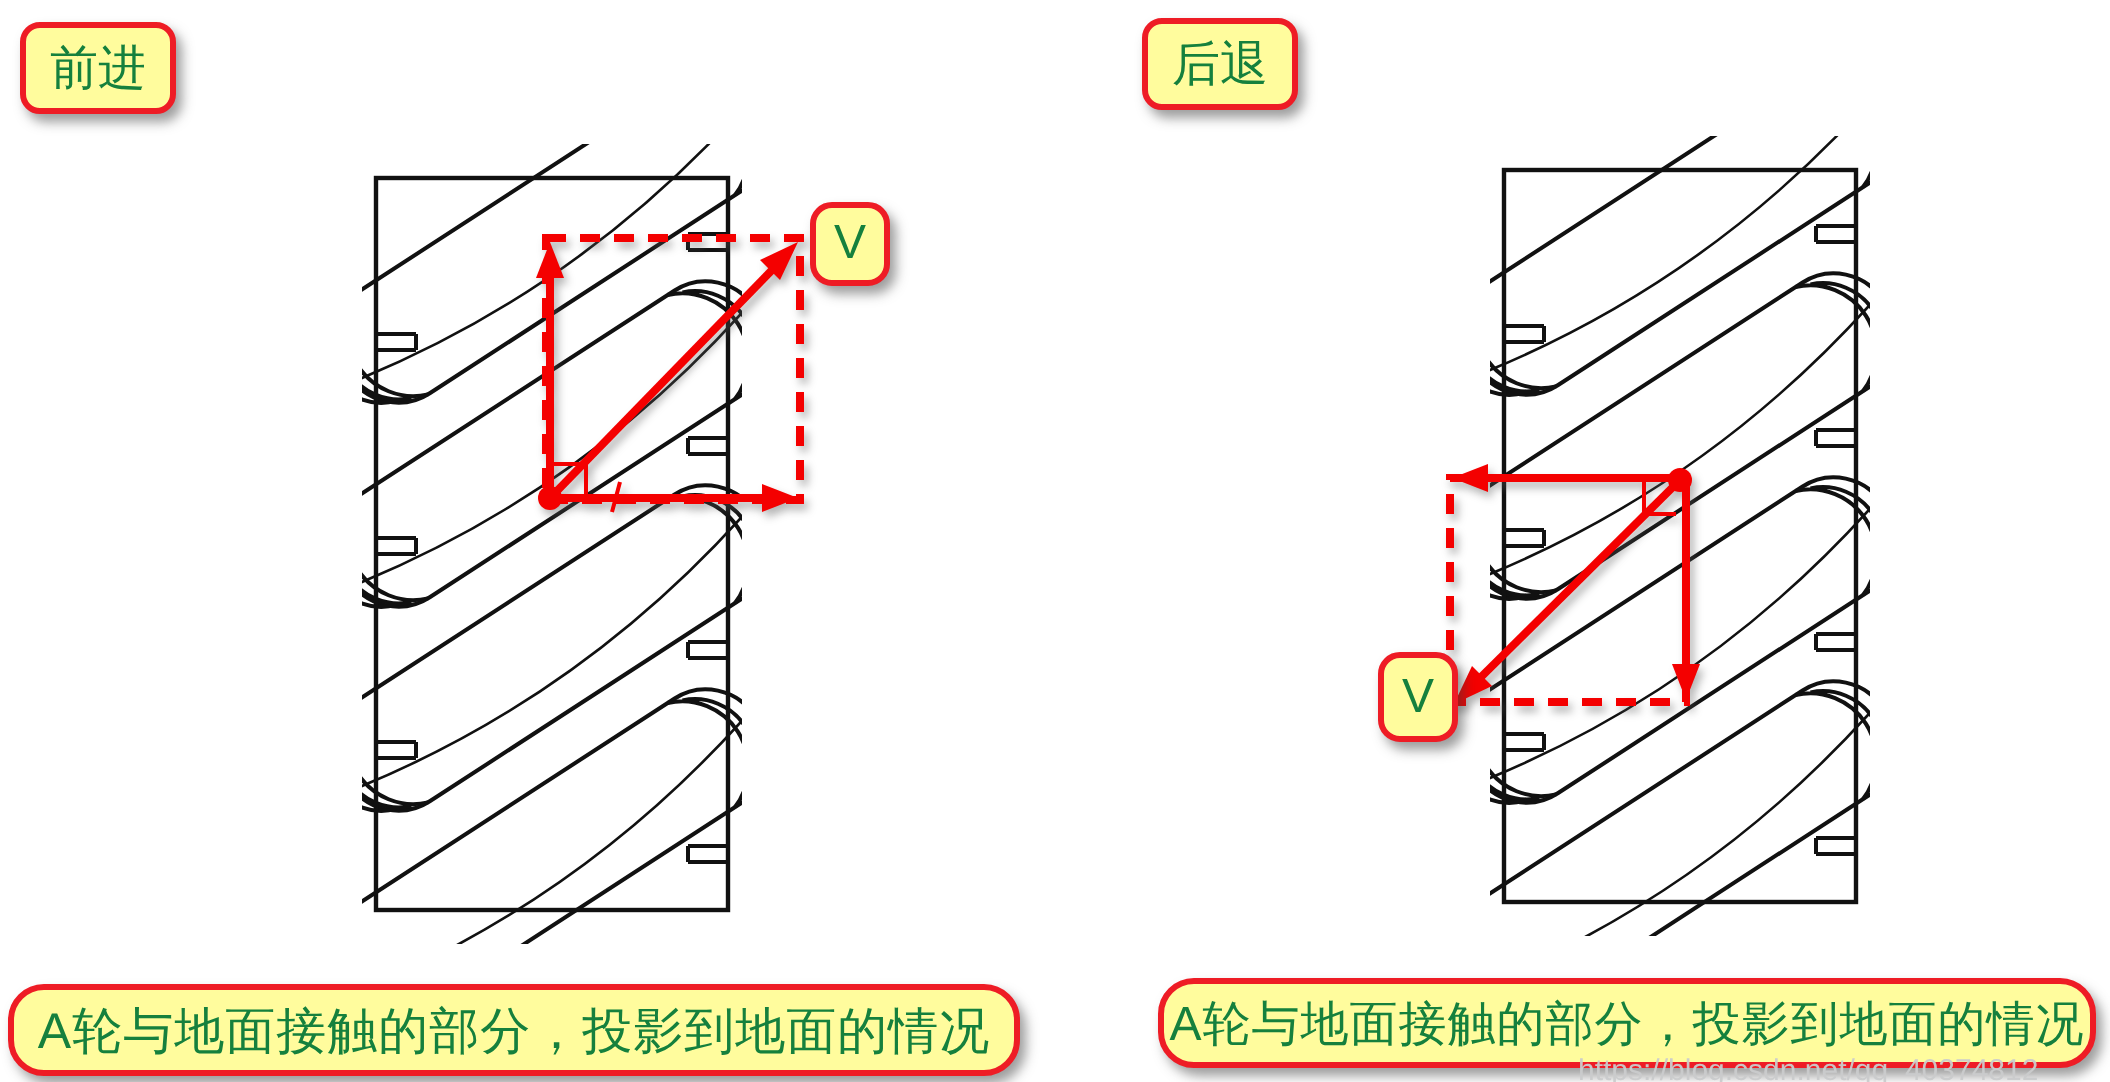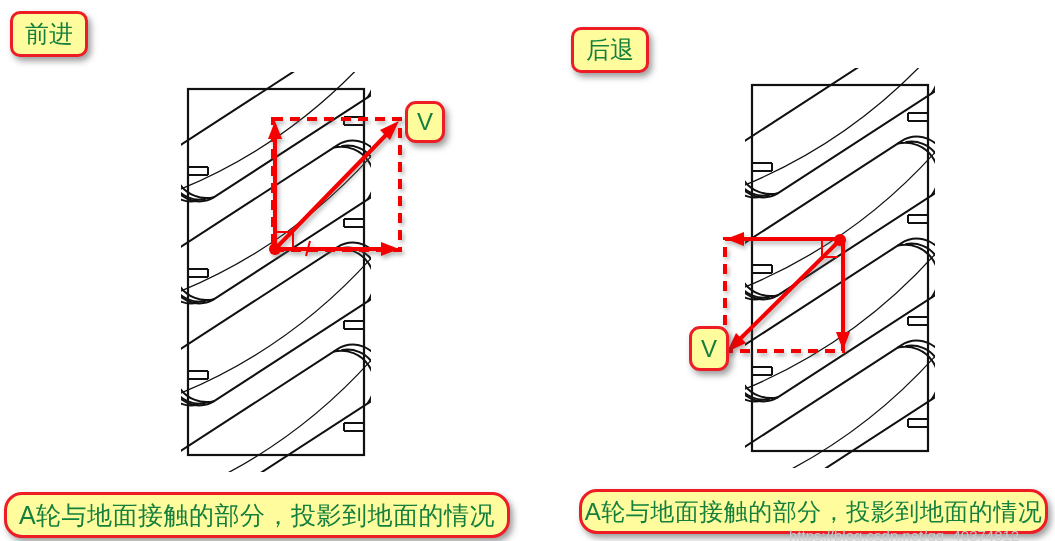--- a/index.html
+++ b/index.html
@@ -110,21 +110,21 @@
   </svg>
 
   <div class="badge v-badge" style="left:405px;top:101px;width:40px;height:42px;">
     <span>V</span>
   </div>
 
   <div class="badge caption-badge" style="left:4px;top:492px;width:506px;height:46px;">
     <span>A轮与地面接触的部分，投影到地面的情况</span>
   </div>
 
-  <div class="badge title-badge" style="left:571px;top:27px;">
+  <div class="badge title-badge" style="left:571px;top:9px;">
     <span>后退</span>
   </div>
 
   <div class="wheel" style="left:745px;top:68px;">
     <svg width="190" height="400" viewBox="0 0 190 400">
       <use href="#mecanum-wheel"></use>
     </svg>
   </div>
 
   <svg class="overlay" style="left:708px;top:222px;" width="160" height="155" viewBox="0 0 160 155">

